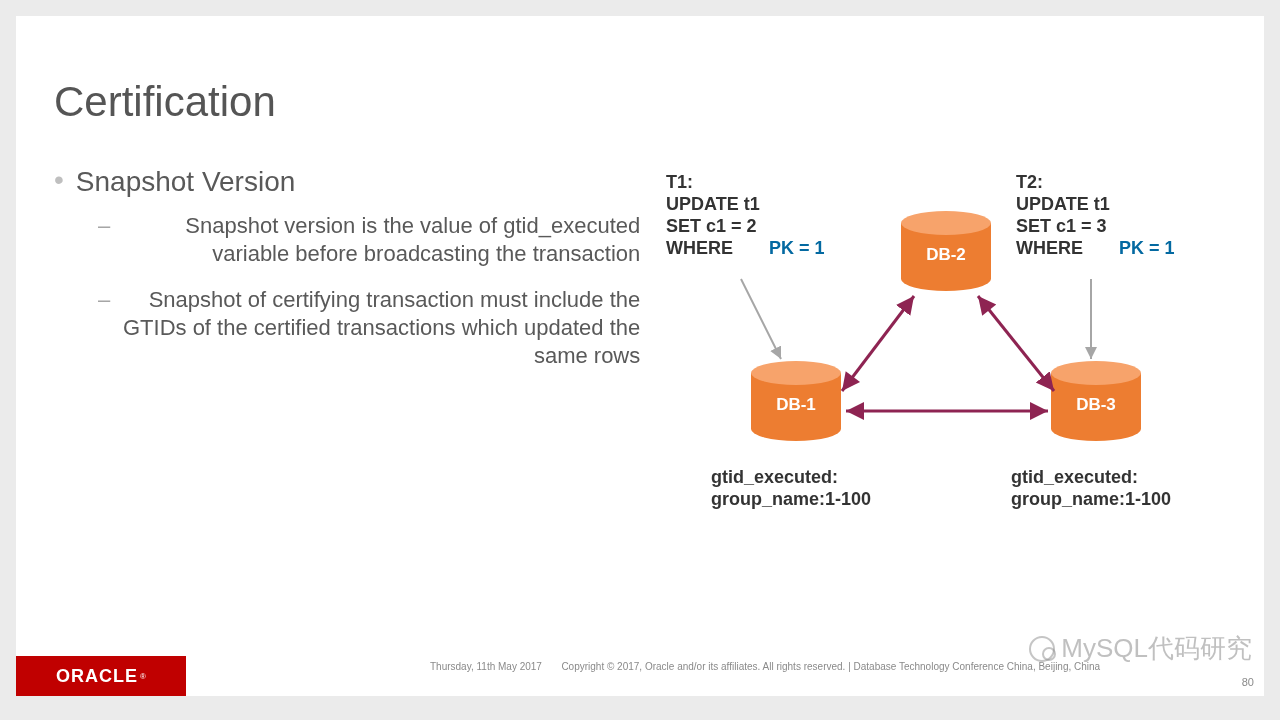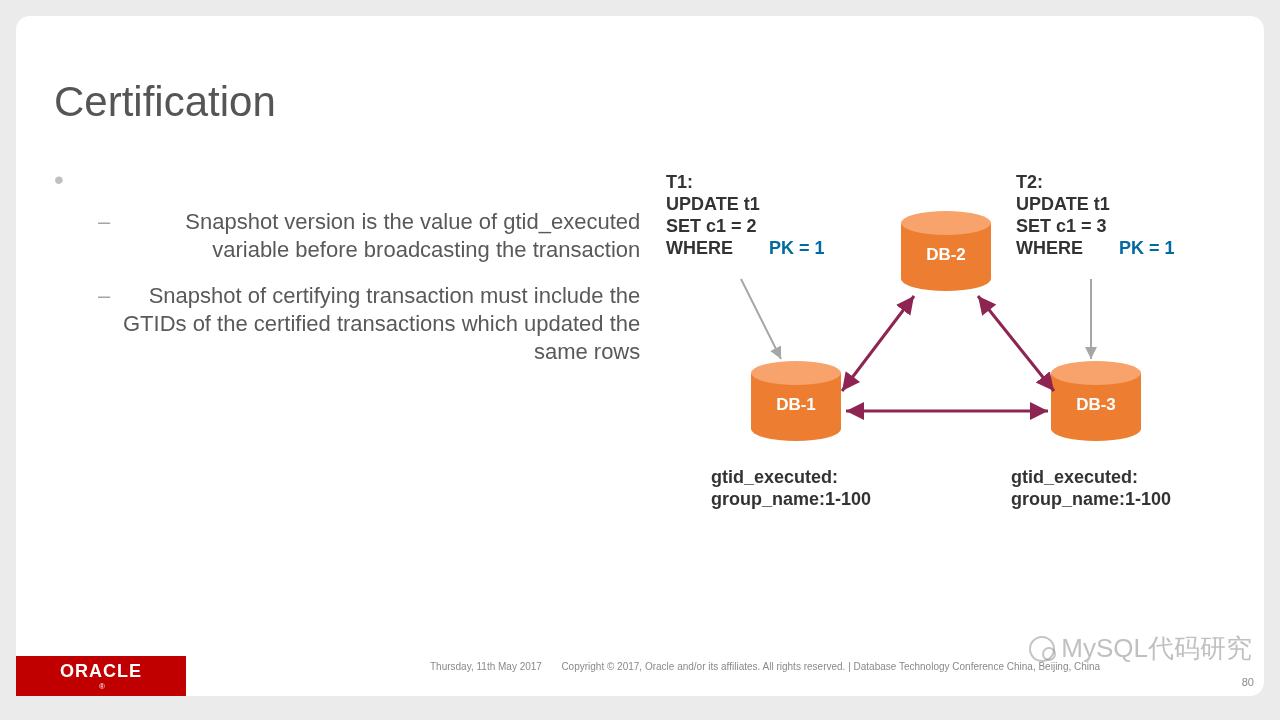--- a/index.html
+++ b/index.html
@@ -2,21 +2,20 @@
 <html><head>
 <meta charset="utf-8">
 <style>
   * { box-sizing: border-box; margin: 0; padding: 0; }
   html, body { width: 1280px; height: 720px; font-family: "Segoe UI", Arial, sans-serif; }
   body { background: #ebebeb; position: relative; }
 
   .slide {
     position: absolute; left: 16px; top: 16px; right: 16px; bottom: 24px;
     background: #ffffff;
-    border-radius: 14px;
   }
 
   .title {
     position: absolute; left: 38px; top: 62px;
     font-size: 42px; font-weight: 300; color: #555;
   }
 
   .content { position: absolute; left: 38px; top: 150px; width: 600px; }
   .lvl1 { display: flex; align-items: flex-start; gap: 12px; margin-bottom: 14px; }
   .lvl1 .bullet { color: #bfbfbf; font-size: 28px; line-height: 28px; }
@@ -35,21 +34,21 @@
 
   
   .db { position: absolute; width: 90px; height: 80px; }
   .cyl-side { position: absolute; left: 0; top: 12px; width: 90px; height: 56px; background: #ed7d31; }
   .cyl-top  { position: absolute; left: 0; top: 0;  width: 90px; height: 24px; background: #f7a36b; border-radius: 50%; }
   .cyl-bot  { position: absolute; left: 0; top: 56px; width: 90px; height: 24px; background: #ed7d31; border-radius: 50%; }
   .db .label { position: absolute; width: 90px; top: 34px; text-align: center; color: #fff; font-size: 17px; font-weight: 600; }
 
   
   .logo-bar { position: absolute; left: 16px; bottom: 24px; width: 170px; height: 40px;
-              background: #c00000; display: flex; align-items: center; justify-content: center; flex-direction: column; }
+              background: #c00000; display: flex; align-items: center; justify-content: center; }
   .logo-bar span { color: #fff; font-weight: 700; letter-spacing: 1px; font-size: 18px; }
   .logo-bar sup { color:#fff; font-size:8px; vertical-align: top; margin-left:2px;}
   .footer-text { position: absolute; left: 430px; bottom: 48px; color: #8a8a8a; font-size: 10px; }
   .page-num { position: absolute; right: 26px; bottom: 32px; color: #8a8a8a; font-size: 11px; }
 
   .watermark { position: absolute; right: 28px; bottom: 54px; font-size: 26px; color: rgba(140,140,140,0.55);
                font-weight: 400; display:flex; align-items:center; gap:6px;text-align:right;}
   .wm-icon { width:26px; height:26px; border-radius:50%; border:2px solid rgba(140,140,140,0.5); position:relative;}
   .wm-icon::after{content:""; position:absolute; right:-3px; bottom:-1px; width:10px;height:10px;border-radius:50%;
                   border:2px solid rgba(140,140,140,0.5); background:rgba(235,235,235,0);}
@@ -57,20 +56,21 @@
 </head>
 <body>
 
 <div class="slide">
 
   <div class="title">Certification</div>
 
   <div class="content">
     <div class="lvl1">
       <span class="bullet">•</span>
+      <span class="txt">Snapshot Version</span>
     </div>
     <div class="lvl2">
       <span class="dash">–</span>
       <span class="txt">Snapshot version is the value of gtid_executed variable before broadcasting the transaction</span>
     </div>
     <div class="lvl2">
       <span class="dash">–</span>
       <span class="txt">Snapshot of certifying transaction must include the GTIDs of the certified transactions which updated the same rows</span>
     </div>
   </div>

